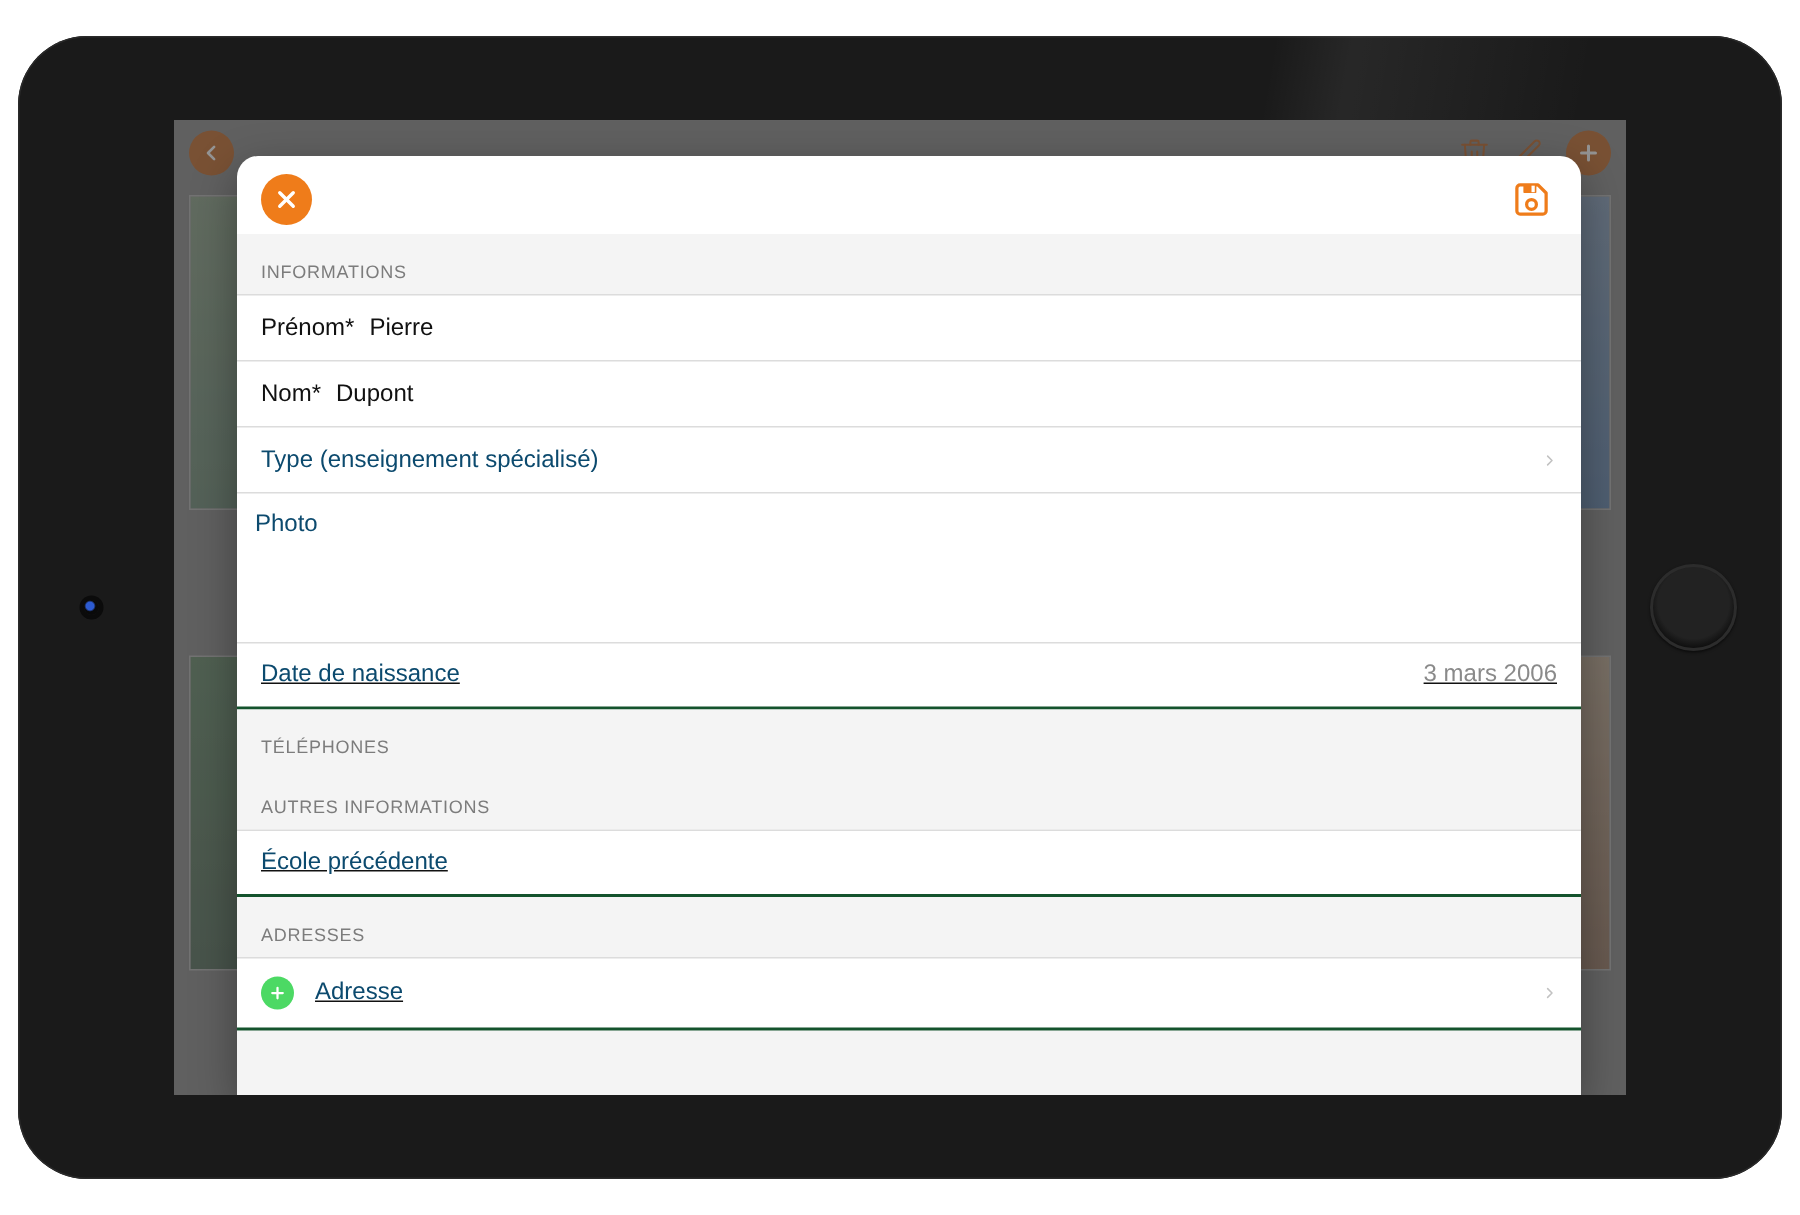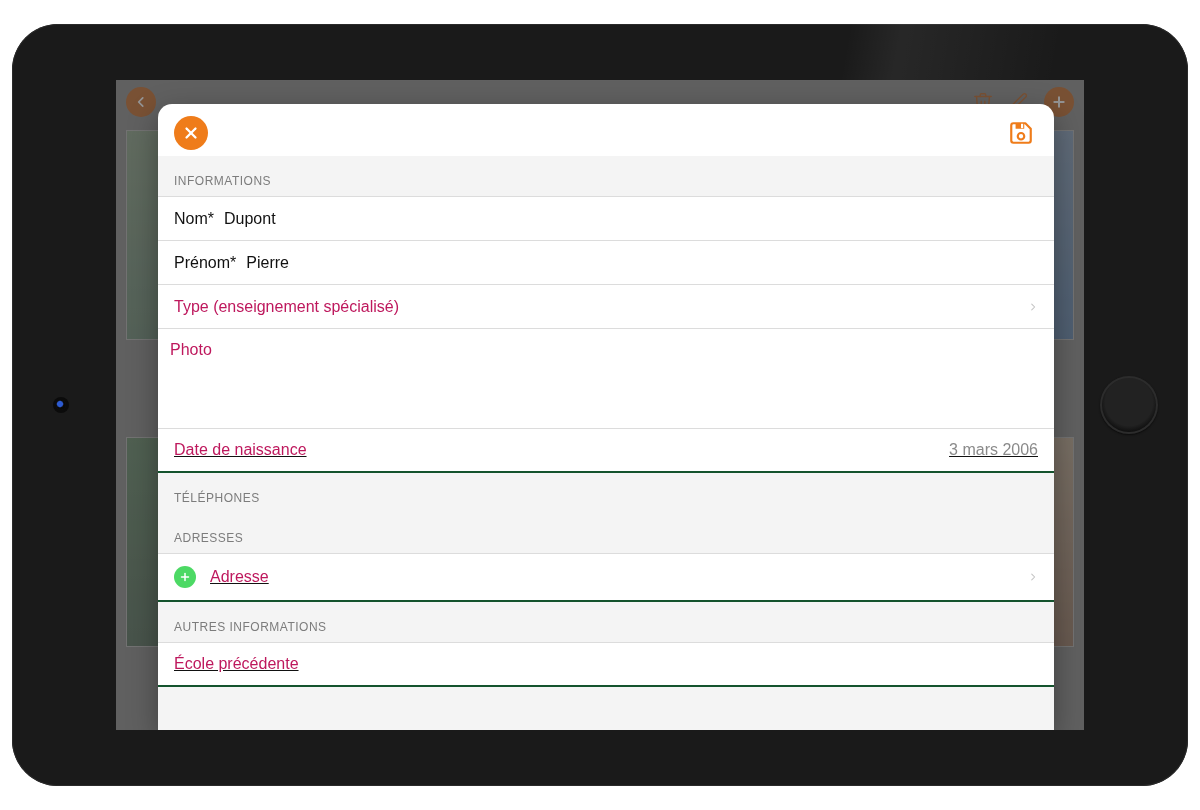--- a/index.html
+++ b/index.html
@@ -96,21 +96,21 @@
     background: #f4f4f4;
   }
   .section-title:first-of-type { padding-top: 18px; }
 
   .row {
     background: #fff; border-top: 1px solid #dcdcdc;
     padding: 12px 16px; display: flex; align-items: center;
     font-size: 16px; color: #111; min-height: 44px;
   }
   .section .row:last-child { border-bottom: 2px solid #14532d; text-decoration: underline; }
-  .row .label { color: #be185d; }
+  .row .label { color: #0c4a6e; }
   .row .value-right { margin-left: auto; color: #8a8a8a; font-size: 16px; }
   .row .chev { margin-left: auto; color: #c2c2c2; display: flex; align-items: center; }
   .row.tall { min-height: 100px; align-items: flex-start; padding-left: 12px; }
   .row .pair { display: flex; gap: 10px; align-items: baseline; }
   .row .field-label { color: #111; }
   .row .field-value { color: #111; }
 
   .add-circle {
     width: 22px; height: 22px; border-radius: 50%;
     background: #4cd964; color: #fff; display: inline-flex;
@@ -193,29 +193,29 @@
           </div>
         </div>
 
         <div class="scroll">
 
           <div class="section">
             <div class="section-title">INFORMATIONS</div>
 
             <div class="row">
               <div class="pair">
+                <span class="field-label">Prénom*</span>
+                <span class="field-value">Pierre</span>
+              </div>
+            </div>
+
+            <div class="row">
+              <div class="pair">
                 <span class="field-label">Nom*</span>
                 <span class="field-value">Dupont</span>
-              </div>
-            </div>
-
-            <div class="row">
-              <div class="pair">
-                <span class="field-label">Prénom*</span>
-                <span class="field-value">Pierre</span>
               </div>
             </div>
 
             <div class="row">
               <span class="label">Type (enseignement spécialisé)</span>
               <span class="chev">
                 <svg width="10" height="16" viewBox="0 0 24 24" fill="none" stroke="#c2c2c2" stroke-width="2.5" stroke-linecap="round" stroke-linejoin="round">
                     <polyline points="9 5 16 12 9 19"></polyline>
                   </svg>
               </span>
@@ -226,45 +226,45 @@
             </div>
 
             <div class="row">
               <span class="label">Date de naissance</span>
               <span class="value-right">3 mars 2006</span>
             </div>
           </div>
 
           <div class="section">
             <div class="section-title">TÉLÉPHONES</div>
+          </div>
+
+          <div class="section">
+            <div class="section-title">AUTRES INFORMATIONS</div>
+            <div class="row">
+              <span class="label">École précédente</span>
+            </div>
           </div>
 
           <div class="section">
             <div class="section-title">ADRESSES</div>
             <div class="row">
               <span class="add-circle">
                 <svg width="12" height="12" viewBox="0 0 24 24" fill="none" stroke="white" stroke-width="3" stroke-linecap="round">
                     <line x1="12" y1="5" x2="12" y2="19"></line>
                     <line x1="5" y1="12" x2="19" y2="12"></line>
                   </svg>
               </span>
               <span class="label">Adresse</span>
               <span class="chev">
                 <svg width="10" height="16" viewBox="0 0 24 24" fill="none" stroke="#c2c2c2" stroke-width="2.5" stroke-linecap="round" stroke-linejoin="round">
                     <polyline points="9 5 16 12 9 19"></polyline>
                   </svg>
               </span>
             </div>
           </div>
 
-          <div class="section">
-            <div class="section-title">AUTRES INFORMATIONS</div>
-            <div class="row">
-              <span class="label">École précédente</span>
-            </div>
-          </div>
-
         </div>
       </div>
 
     </div>
   </div>
 </div>
 
 </body></html>

